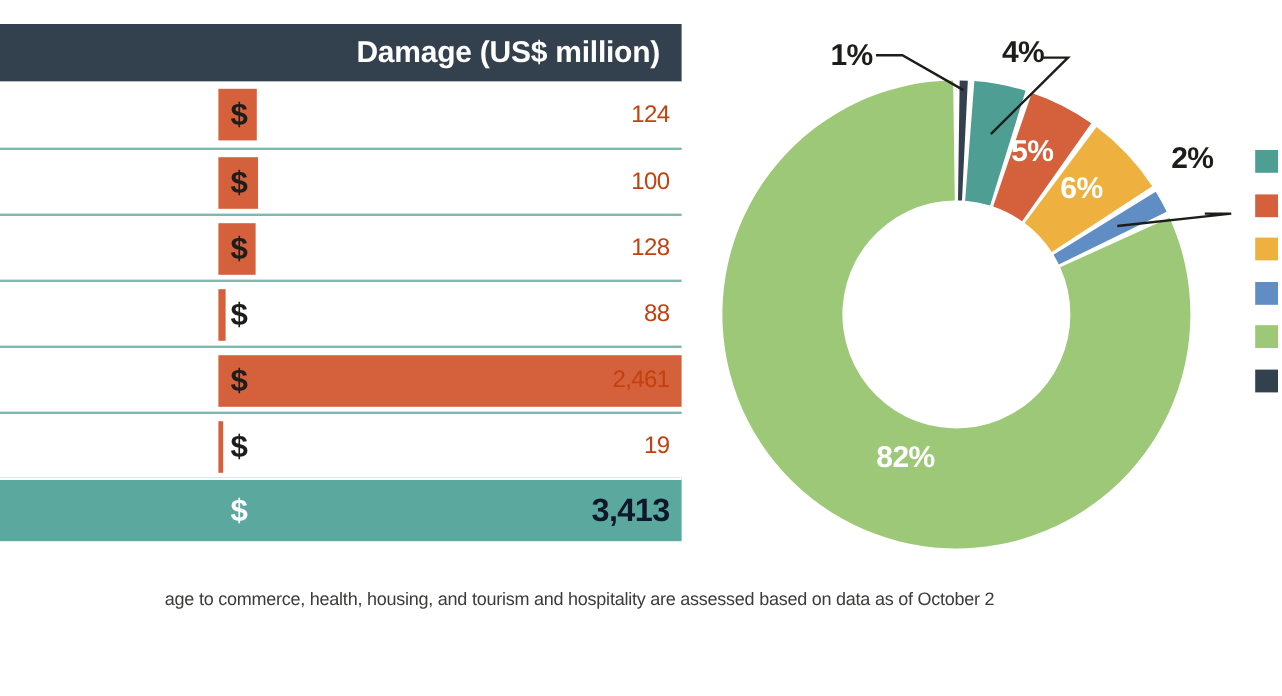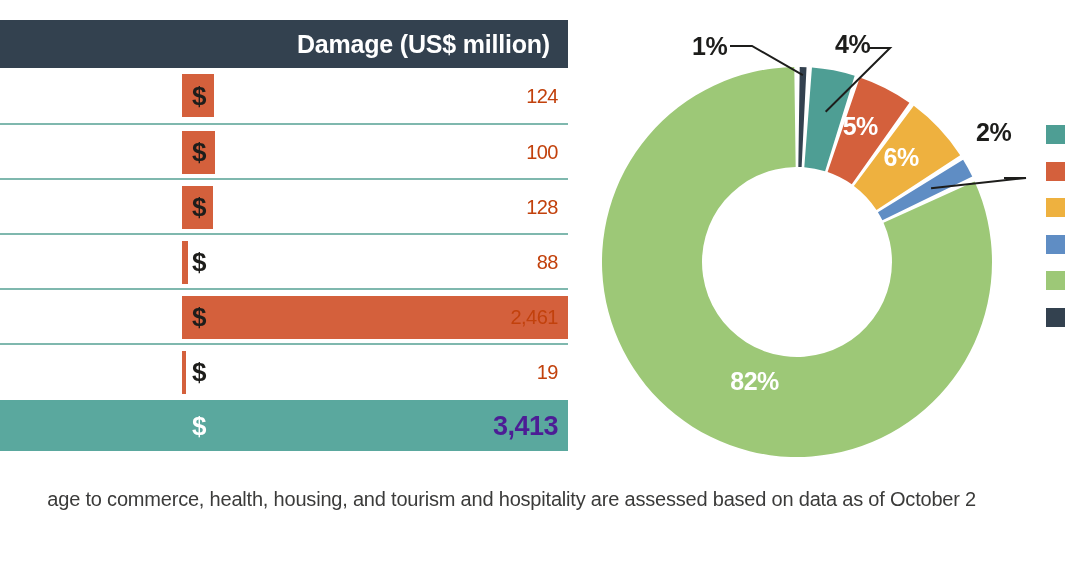--- a/index.html
+++ b/index.html
@@ -51,43 +51,43 @@
     position:absolute;left:0;width:568px;height:53px;
     background:#5aa89e;border-top:2px solid #ffffff;box-sizing:border-box;
   }
   .t-total .cat{
     position:absolute;left:-150px;top:50%;transform:translateY(-50%);
     font-size:25px;color:#ffffff;font-weight:bold;white-space:nowrap;
   }
   .t-total .dollar{color:#ffffff;}
   .t-total .val{
     position:absolute;right:10px;top:50%;transform:translateY(-50%);
-    font-size:27px;color:#4c1d95;font-weight:bold;letter-spacing:-0.5px;
+    font-size:27px;color:#0f172a;font-weight:bold;letter-spacing:-0.5px;
   }
 
   
   #donut-panel{position:absolute;left:580px;top:0;width:460px;height:470px;}
   #donut-svg{position:absolute;left:0;top:0;}
   .pct-out{
     position:absolute;font-size:25px;font-weight:bold;color:#1d1d1b;
     white-space:nowrap;letter-spacing:-0.5px;
   }
   .pct-in{
     position:absolute;font-size:25px;font-weight:bold;color:#ffffff;
     white-space:nowrap;letter-spacing:-0.5px;
   }
 
   
   #legend{position:absolute;left:1046px;top:125px;width:22px;}
   .lg-item{position:absolute;left:0;width:19px;height:19px;}
 
   
   #caption{
-    position:absolute;left:0;top:484px;width:976px;text-align:right;
-    font-size:20px;color:#3b3b3a;line-height:31px;letter-spacing:-0.2px;
+    position:absolute;left:0;top:484px;width:976px;text-align:center;
+    font-size:15px;color:#3b3b3a;line-height:31px;letter-spacing:-0.2px;
   }
   .cap-line{white-space:nowrap;}
   .cap-line.l1{margin-left:-10px;}
 </style>
 </head>
 <body>
 
 <div id="root">
 
   <div id="table-panel">

